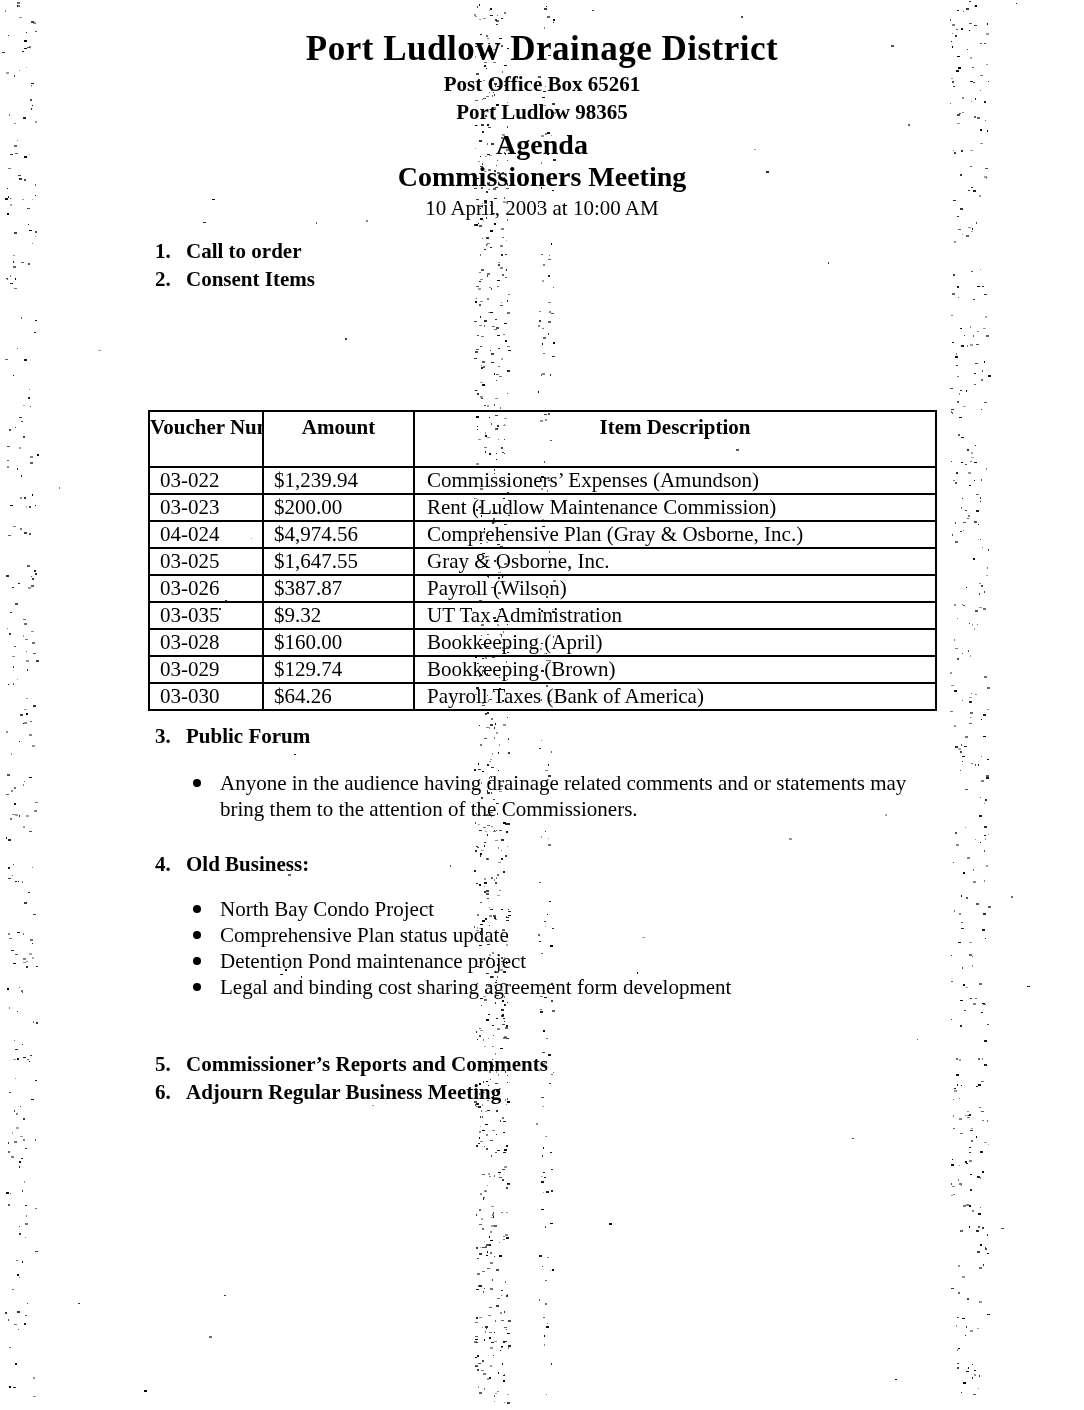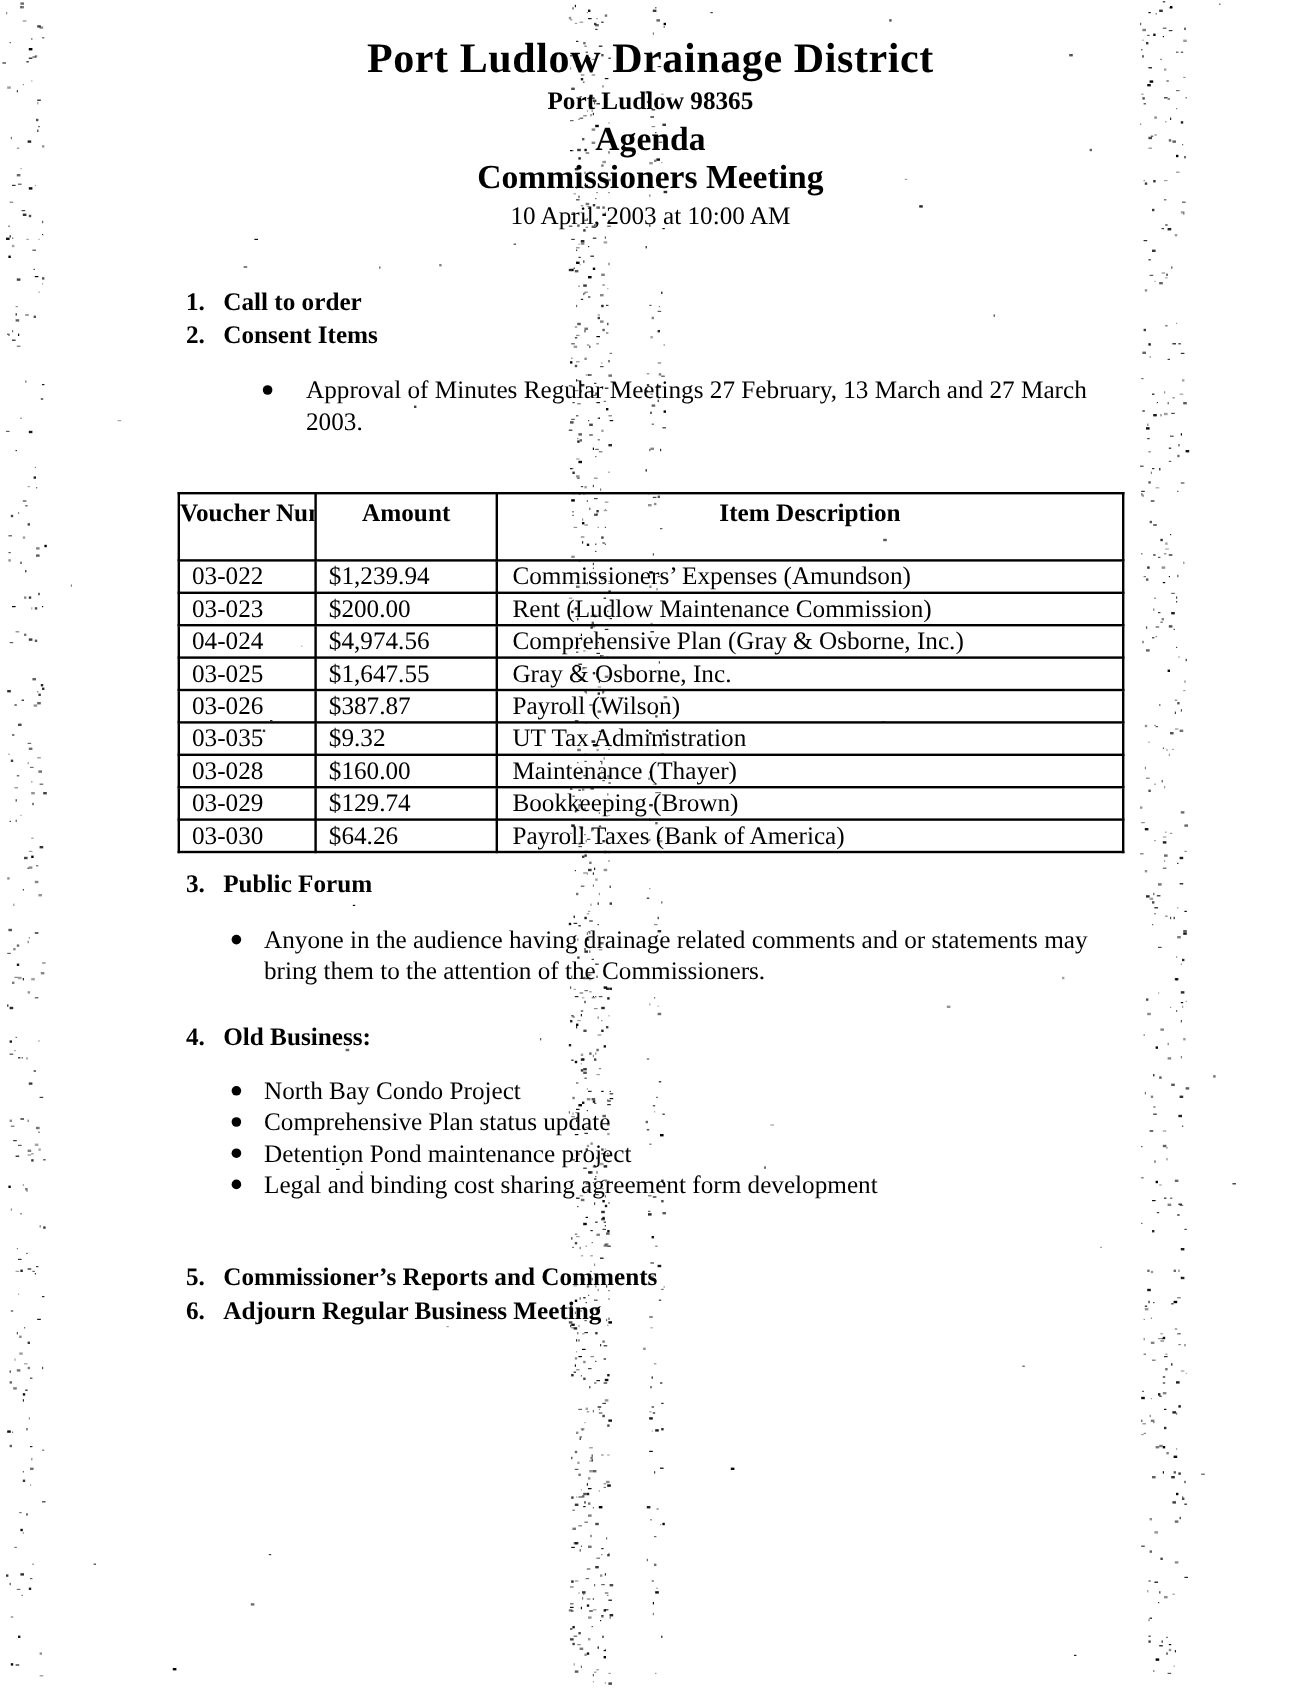--- a/index.html
+++ b/index.html
@@ -1711,42 +1711,39 @@
       <i style="left:58.76%;top:68.93%;width:1px;height:2px;opacity:0.95"></i>
       <i style="left:41.52%;top:61.37%;width:1px;height:2px;opacity:0.65"></i>
       <i style="left:20.68%;top:91.86%;width:2px;height:1px;opacity:0.76"></i>
       <i style="left:27.80%;top:69.19%;width:1px;height:2px;opacity:0.93"></i>
       <i style="left:56.22%;top:86.72%;width:3px;height:2px;opacity:0.96"></i>
       <i style="left:93.74%;top:0.19%;width:1px;height:1px;opacity:0.83"></i>
     </div>
 
   <header class="abs doc-header">
     <h1 class="doc-title">Port Ludlow Drainage District</h1>
+    <div class="addr-line">Post Office Box 65261</div>
     <div class="addr-line">Port Ludlow 98365</div>
     <div class="agenda-label">Agenda</div>
     <div class="meeting-title">Commissioners Meeting</div>
     <div class="meeting-datetime">10 April, 2003 at 10:00 AM</div>
   </header>
 
   <div class="abs" style="left:155px; top:237px;">
     <div class="sect">
       <span class="num">1.</span>
       <span>Call to order</span>
     </div>
     <div class="sect">
       <span class="num">2.</span>
       <span>Consent Items</span>
     </div>
   </div>
 
   <div class="abs blist consent" style="left:219px; top:312px;">
-    <div class="bitem">
-      <span class="bdot"></span>
-      <span class="btext">Approval of Minutes Regular Meetings 27 February, 13 March and 27 March 2003.</span>
-    </div>
   </div>
 
   <table class="vtable abs" style="left:148px; top:410px;">
     <colgroup>
         <col class="c1">
         <col class="c2">
         <col class="c3">
       </colgroup>
     <thead>
       <tr>
@@ -1782,21 +1779,21 @@
         <td class="desc">Payroll (Wilson)</td>
       </tr>
       <tr>
         <td>03-035</td>
         <td>$9.32</td>
         <td class="desc">UT Tax Administration</td>
       </tr>
       <tr>
         <td>03-028</td>
         <td>$160.00</td>
-        <td class="desc">Maintenance (Thayer)</td>
+        <td class="desc">Bookkeeping (April)</td>
       </tr>
       <tr>
         <td>03-029</td>
         <td>$129.74</td>
         <td class="desc">Bookkeeping (Brown)</td>
       </tr>
       <tr>
         <td>03-030</td>
         <td>$64.26</td>
         <td class="desc">Payroll Taxes (Bank of America)</td>

